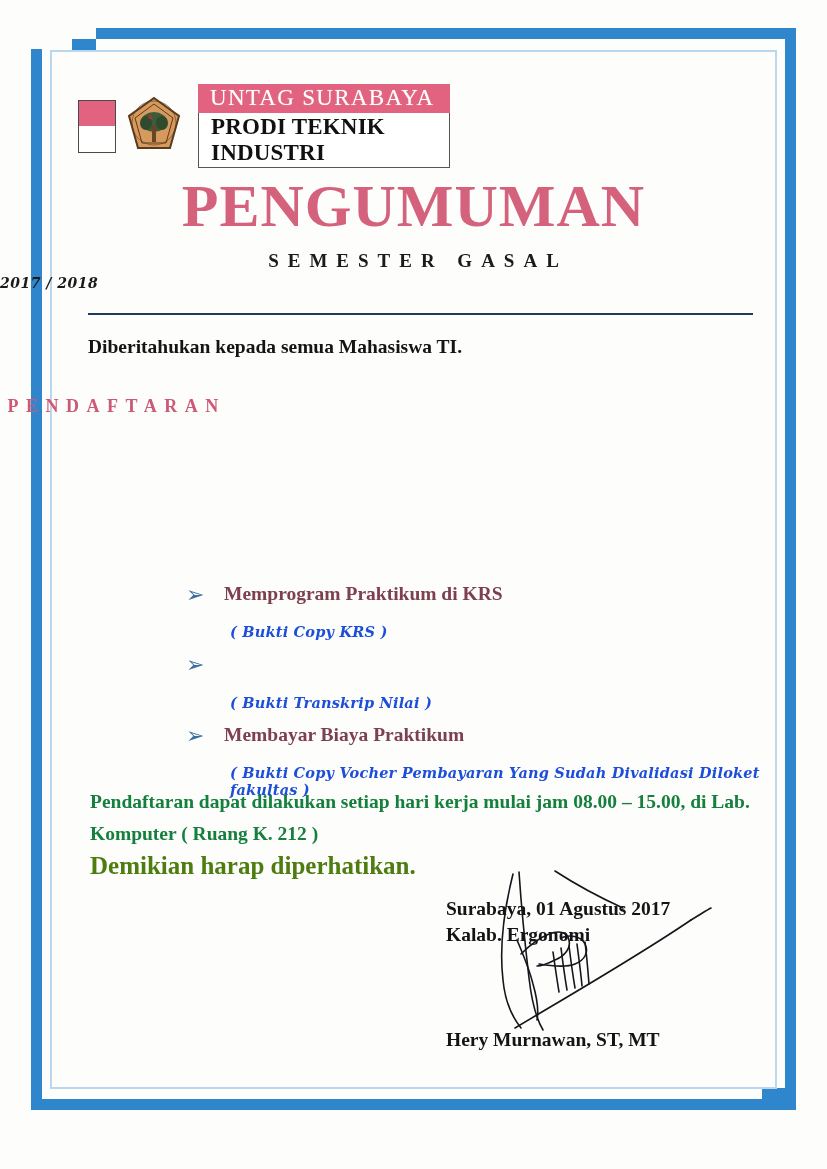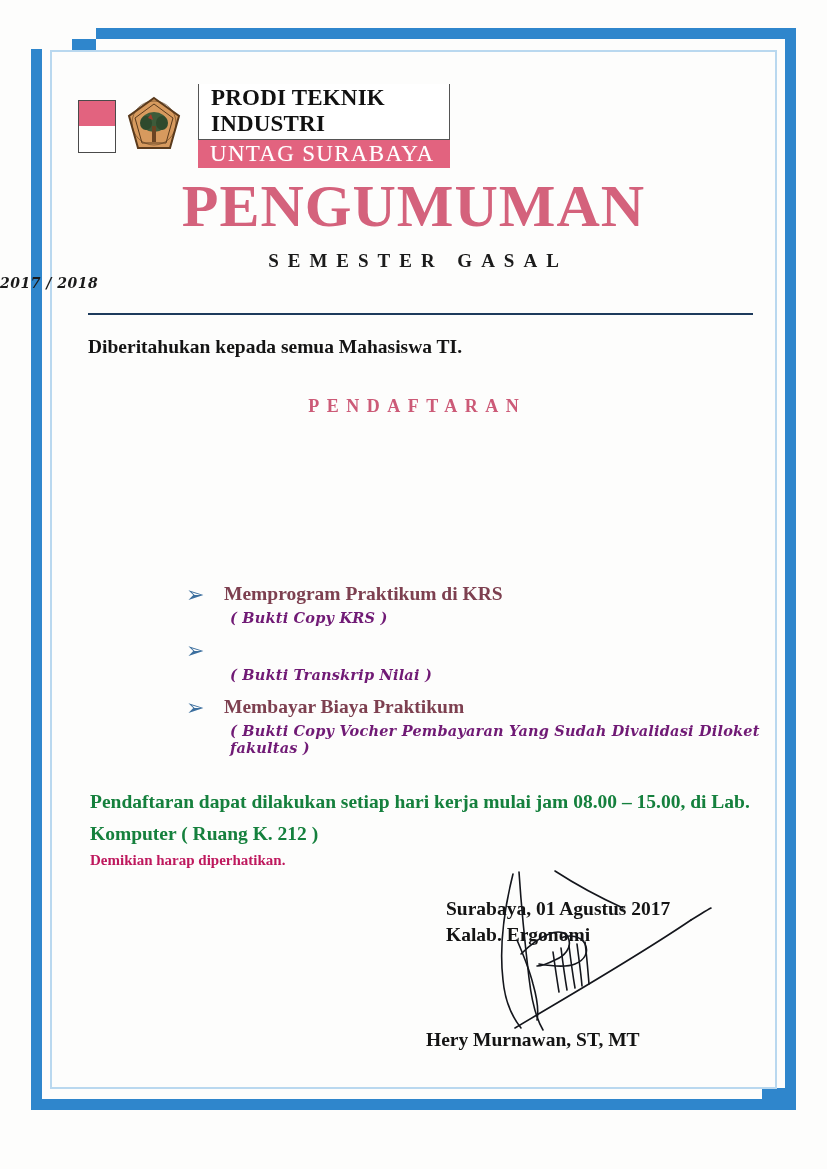--- a/index.html
+++ b/index.html
@@ -157,21 +157,20 @@
   }
   #line-addressed {
     left: 88px;
     top: 336px;
   }
 
   #sub-pendaftaran {
     position: absolute;
     left: 0; right: 0;
     top: 396px;
-    text-align: center;
     font-family: "Liberation Serif", serif;
     font-size: 18px;
     font-weight: 700;
     color: #cc5a77;
     letter-spacing: 7.5px;
     text-indent: 7.5px;
   }
   #sub-praktikum {
     position: absolute;
     left: 0; right: 0;
@@ -216,26 +215,26 @@
   }
   .req-main {
     font-family: "Liberation Serif", serif;
     font-weight: 700;
     font-size: 19.5px;
     color: #7d4050;
     line-height: 1.2;
   }
   .req-note {
     margin-left: 44px;
-    margin-top: 2px;
+    margin-top: 16px;
     font-family: "DejaVu Serif", serif;
     font-style: italic;
     font-weight: 700;
     font-size: 14.5px;
-    color: #701a75;
+    color: #1d4ed8;
     letter-spacing: 0.2px;
   }
 
   
   #para-closing {
     position: absolute;
     left: 90px;
     top: 786px;
     width: 664px;
     font-family: "Liberation Serif", serif;
@@ -243,22 +242,22 @@
     font-size: 19.5px;
     color: #15803d;
     line-height: 1.62;
   }
   #para-demikian {
     position: absolute;
     left: 90px;
     top: 852px;
     font-family: "Liberation Serif", serif;
     font-weight: 700;
-    font-size: 15px;
-    color: #be185d;
+    font-size: 25px;
+    color: #4d7c0f;
   }
 
   
   #signature-block {
     position: absolute;
     left: 446px;
     top: 896px;
     width: 300px;
   }
   .sig-line {
@@ -271,21 +270,21 @@
   #signature-mark {
     position: absolute;
     left: 455px;
     top: 868px;
     width: 290px;
     height: 175px;
     pointer-events: none;
   }
   #sig-name {
     position: absolute;
-    left: 426px;
+    left: 446px;
     top: 1029px;
     font-family: "Liberation Serif", serif;
     font-weight: 700;
     font-size: 19.5px;
     color: #141414;
   }
 </style>
 </head>
 <body>
 
@@ -315,22 +314,22 @@
       <polygon points="28,8 47,22 40,47 16,47 9,22" fill="none" stroke="#5a3a1c" stroke-width="1"></polygon>
       <ellipse cx="28" cy="26" rx="13" ry="10" fill="#3d5b3a"></ellipse>
       <ellipse cx="20" cy="27" rx="6" ry="7" fill="#2f4a2d"></ellipse>
       <ellipse cx="36" cy="27" rx="6" ry="7" fill="#2f4a2d"></ellipse>
       <rect x="26" y="30" width="4" height="16" fill="#6b4423"></rect>
       <path d="M22,22 L25,18 L27,24 Z" fill="#a33a2a"></path>
       <circle cx="28" cy="27" r="22" fill="none" stroke="#5a3a1c" stroke-width="0.6"></circle>
     </svg>
 
     <div id="banner">
+      <div id="banner-top">UNTAG SURABAYA</div>
       <div id="banner-bottom">PRODI TEKNIK INDUSTRI</div>
-      <div id="banner-top">UNTAG SURABAYA</div>
     </div>
   </div>
 
   <div id="title-pengumuman">PENGUMUMAN</div>
   <div id="title-semester">SEMESTER GASAL</div>
   <div id="title-year">2017 / 2018</div>
   <div id="rule-under-title"></div>
 
   <div class="body-text" id="line-addressed">Diberitahukan kepada semua Mahasiswa TI.</div>
 

